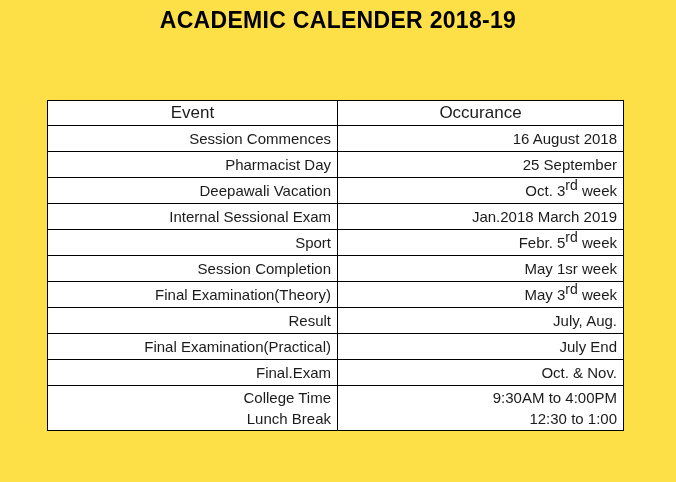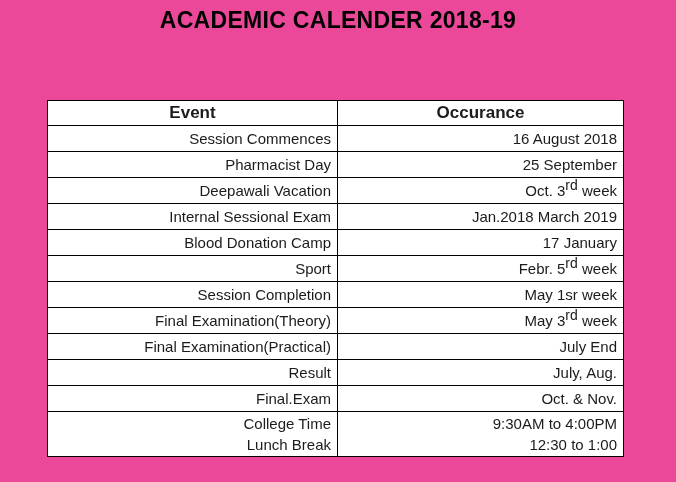--- a/index.html
+++ b/index.html
@@ -4,21 +4,21 @@
 <style>
   html, body {
     margin: 0;
     padding: 0;
     background: #ffffff;
   }
   .page {
     position: relative;
     width: 676px;
     height: 482px;
-    background: #ec4899;
+    background: #fde047;
     font-family: "Liberation Sans", sans-serif;
     overflow: hidden;
   }
   .title {
     position: absolute;
     top: 7px;
     left: 0;
     width: 100%;
     margin: 0;
     text-align: center;
@@ -37,21 +37,21 @@
   }
   .cal-table th,
   .cal-table td {
     border: 1px solid #000000;
     color: #1b1b1b;
     background: #ffffff;
   }
   .cal-table th {
     height: 24px;
     font-size: 17px;
-    font-weight: 700;
+    font-weight: 400;
     padding: 0;
   }
   .cal-table td {
     height: 23px;
     font-size: 15px;
     text-align: right;
     vertical-align: middle;
     padding: 1px 6px 1px 7px;
   }
   .col-event   { width: 290px; }
@@ -110,28 +110,20 @@
         <tr>
           <td>
             <div class="cell-line"><span>Internal Sessional Exam</span></div>
           </td>
           <td>
             <div class="cell-line"><span>Jan.2018 March 2019</span></div>
           </td>
         </tr>
         <tr>
           <td>
-            <div class="cell-line"><span>Blood Donation Camp</span></div>
-          </td>
-          <td>
-            <div class="cell-line"><span>17 January</span></div>
-          </td>
-        </tr>
-        <tr>
-          <td>
             <div class="cell-line"><span>Sport</span></div>
           </td>
           <td>
             <div class="cell-line"><span>Febr. 5</span><sup>rd</sup><span> week</span></div>
           </td>
         </tr>
         <tr>
           <td>
             <div class="cell-line"><span>Session Completion</span></div>
           </td>
@@ -142,32 +134,32 @@
         <tr>
           <td>
             <div class="cell-line"><span>Final Examination(Theory)</span></div>
           </td>
           <td>
             <div class="cell-line"><span>May 3</span><sup>rd</sup><span> week</span></div>
           </td>
         </tr>
         <tr>
           <td>
+            <div class="cell-line"><span>Result</span></div>
+          </td>
+          <td>
+            <div class="cell-line"><span>July, Aug.</span></div>
+          </td>
+        </tr>
+        <tr>
+          <td>
             <div class="cell-line"><span>Final Examination(Practical)</span></div>
           </td>
           <td>
             <div class="cell-line"><span>July End</span></div>
-          </td>
-        </tr>
-        <tr>
-          <td>
-            <div class="cell-line"><span>Result</span></div>
-          </td>
-          <td>
-            <div class="cell-line"><span>July, Aug.</span></div>
           </td>
         </tr>
         <tr>
           <td>
             <div class="cell-line"><span>Final.Exam</span></div>
           </td>
           <td>
             <div class="cell-line"><span>Oct. &amp; Nov.</span></div>
           </td>
         </tr>

